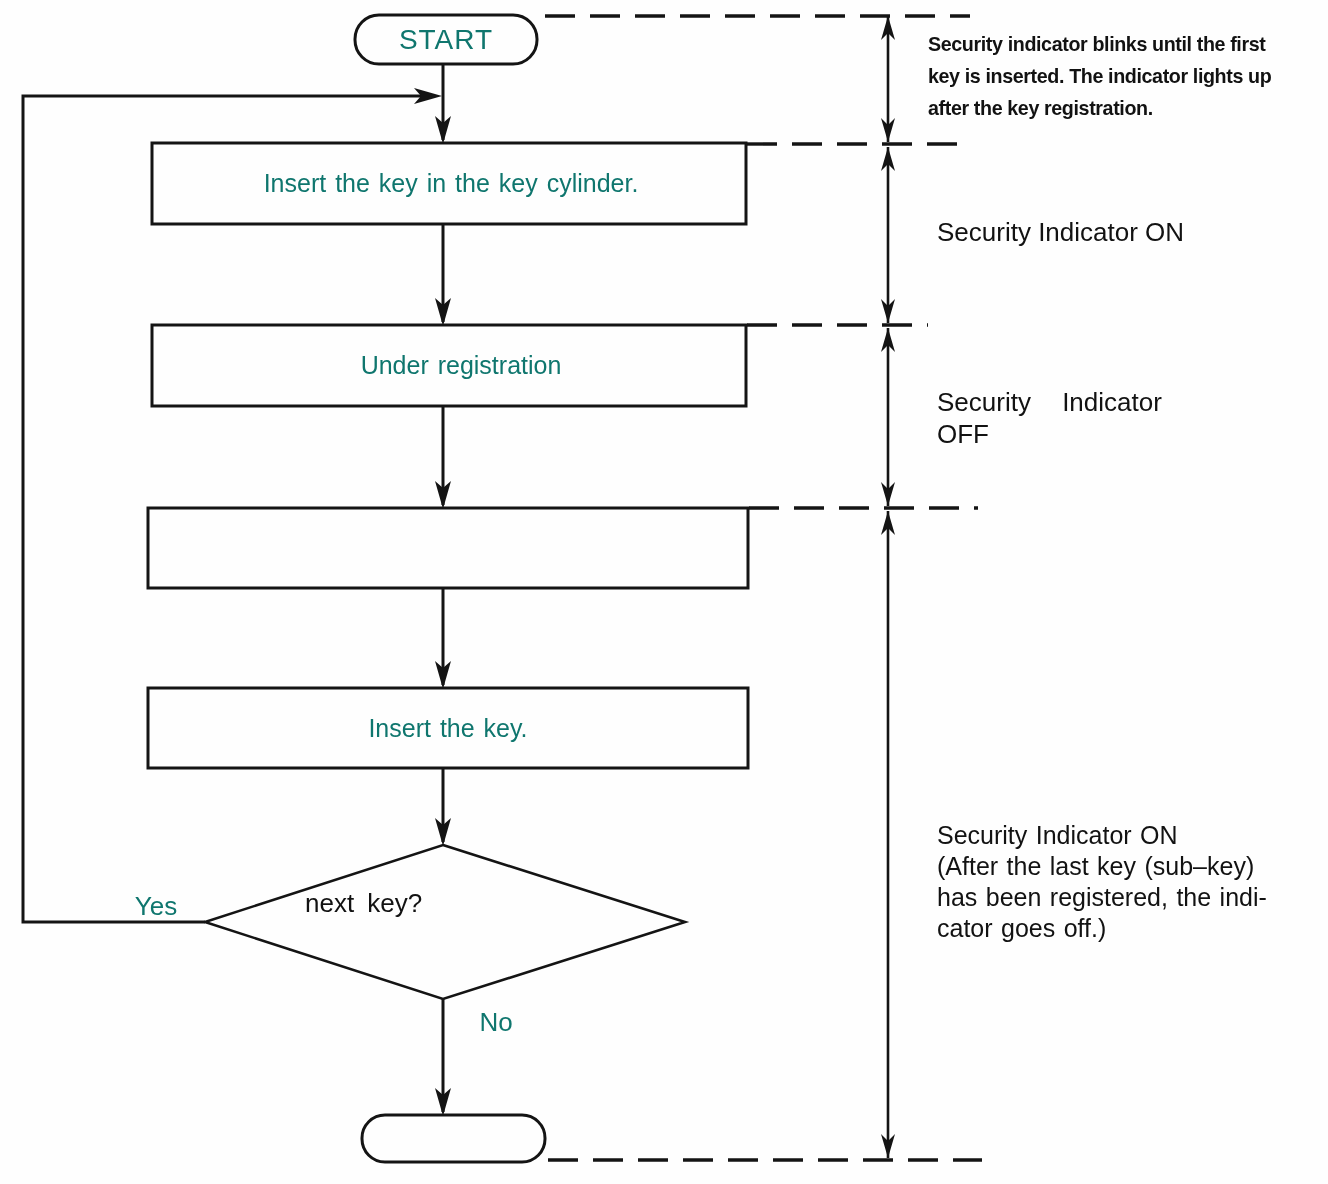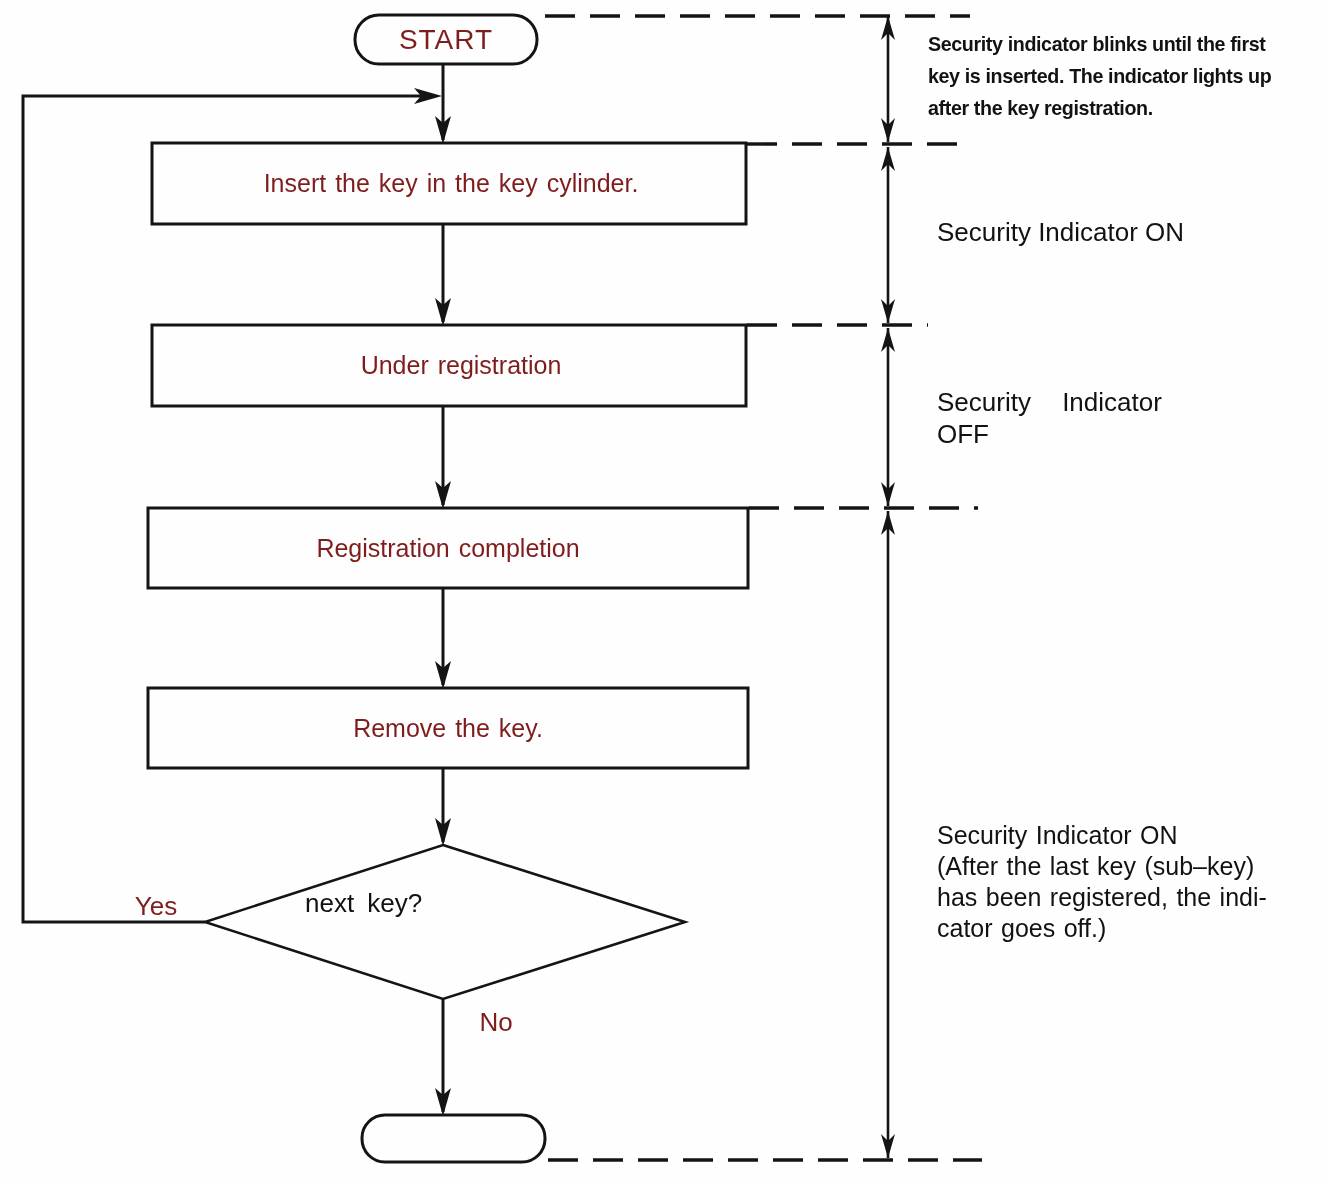--- a/index.html
+++ b/index.html
@@ -12,21 +12,21 @@
     color: #121212;
     overflow: hidden;
   }
   svg.canvas { position: absolute; left: 0; top: 0; }
   .lbl {
     position: absolute;
     display: flex;
     align-items: center;
     justify-content: center;
     text-align: center;
-    color: #7f1d1d;
+    color: #0f766e;
     white-space: nowrap;
   }
   .node-lbl { font-size: 25px; word-spacing: 2px; }
   .terminal-lbl { font-size: 28px; letter-spacing: 1px; }
   .branch-lbl { font-size: 26px; }
   .decision-lbl {
     position: absolute;
     left: 305px; top: 886px;
     width: 310px;
     font-size: 26px;
@@ -130,23 +130,22 @@
       </g>
     </g>
   </svg>
 
   <div class="lbl terminal-lbl" style="left:355px; top:15px; width:182px; height:49px;">START</div>
 
   <div class="lbl node-lbl" style="left:144px; top:143px; width:594px; height:81px;margin-left:10px;">Insert the key in the key cylinder.</div>
 
   <div class="lbl node-lbl" style="left:164px; top:325px; width:594px; height:81px;">Under registration</div>
 
-  <div class="lbl node-lbl" style="left:148px; top:508px; width:600px; height:80px;">Registration completion</div>
 
-  <div class="lbl node-lbl" style="left:148px; top:688px; width:600px; height:80px;">Remove the key.</div>
+  <div class="lbl node-lbl" style="left:148px; top:688px; width:600px; height:80px;">Insert the key.</div>
 
   <div class="decision-lbl">
     <div>next key?</div>
   </div>
 
 
   <div class="lbl branch-lbl" style="left:126px; top:890px; width:60px; height:32px;">Yes</div>
 
   <div class="lbl branch-lbl" style="left:466px; top:1006px; width:60px; height:32px;">No</div>
 

